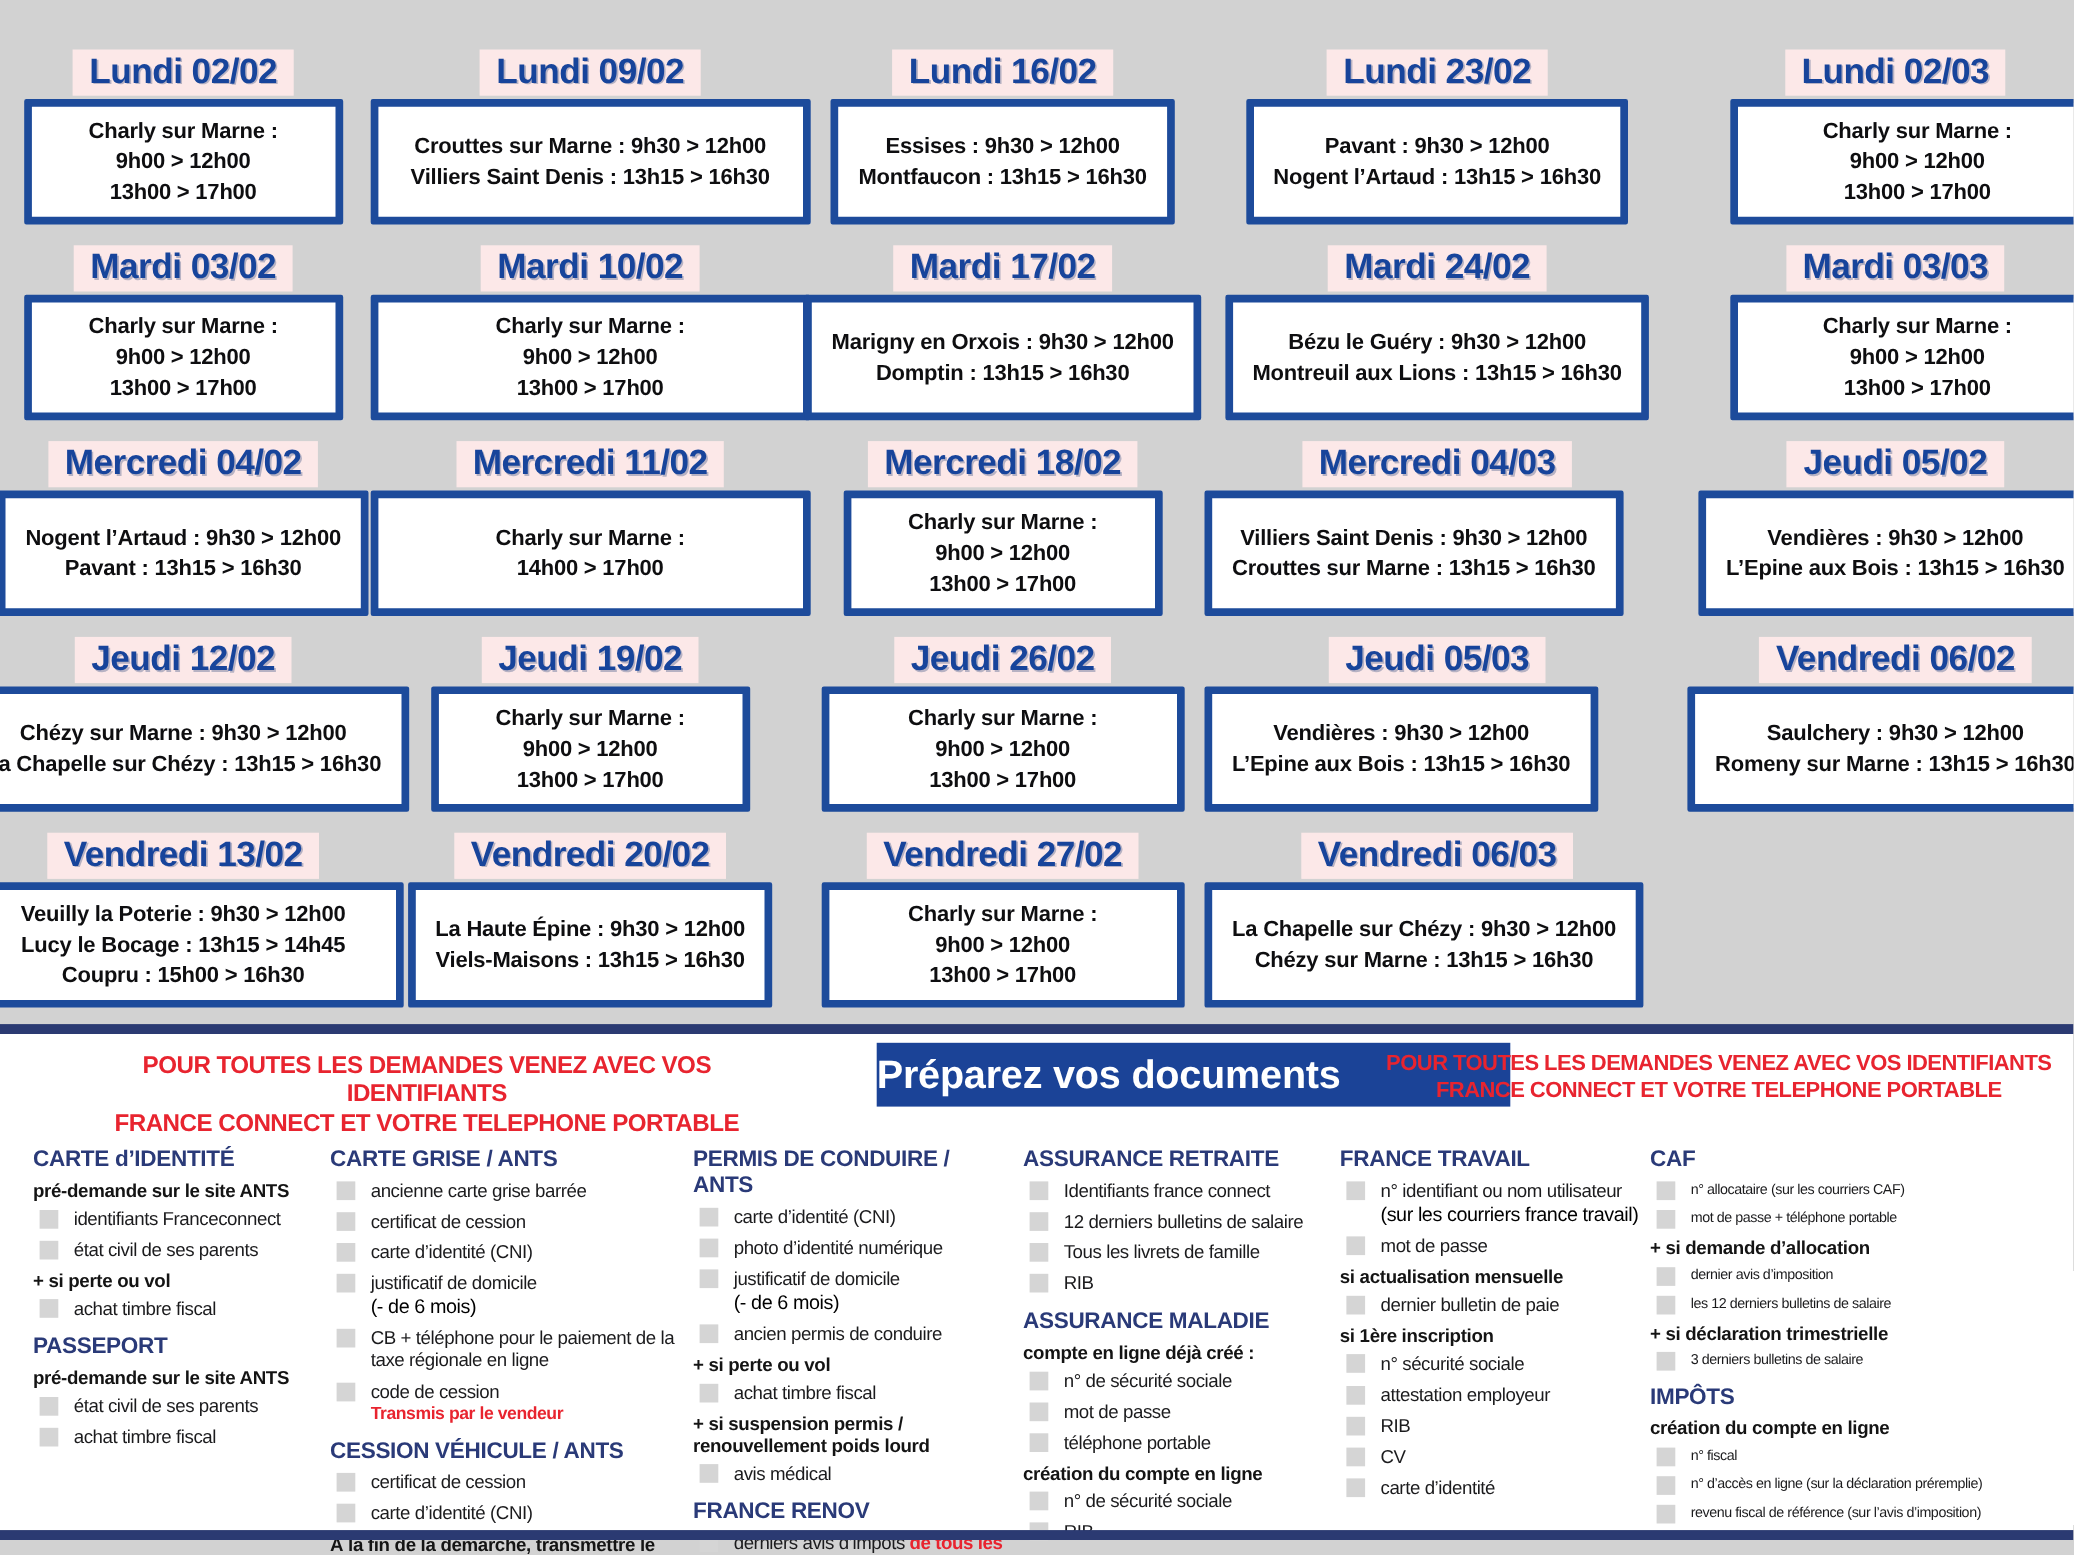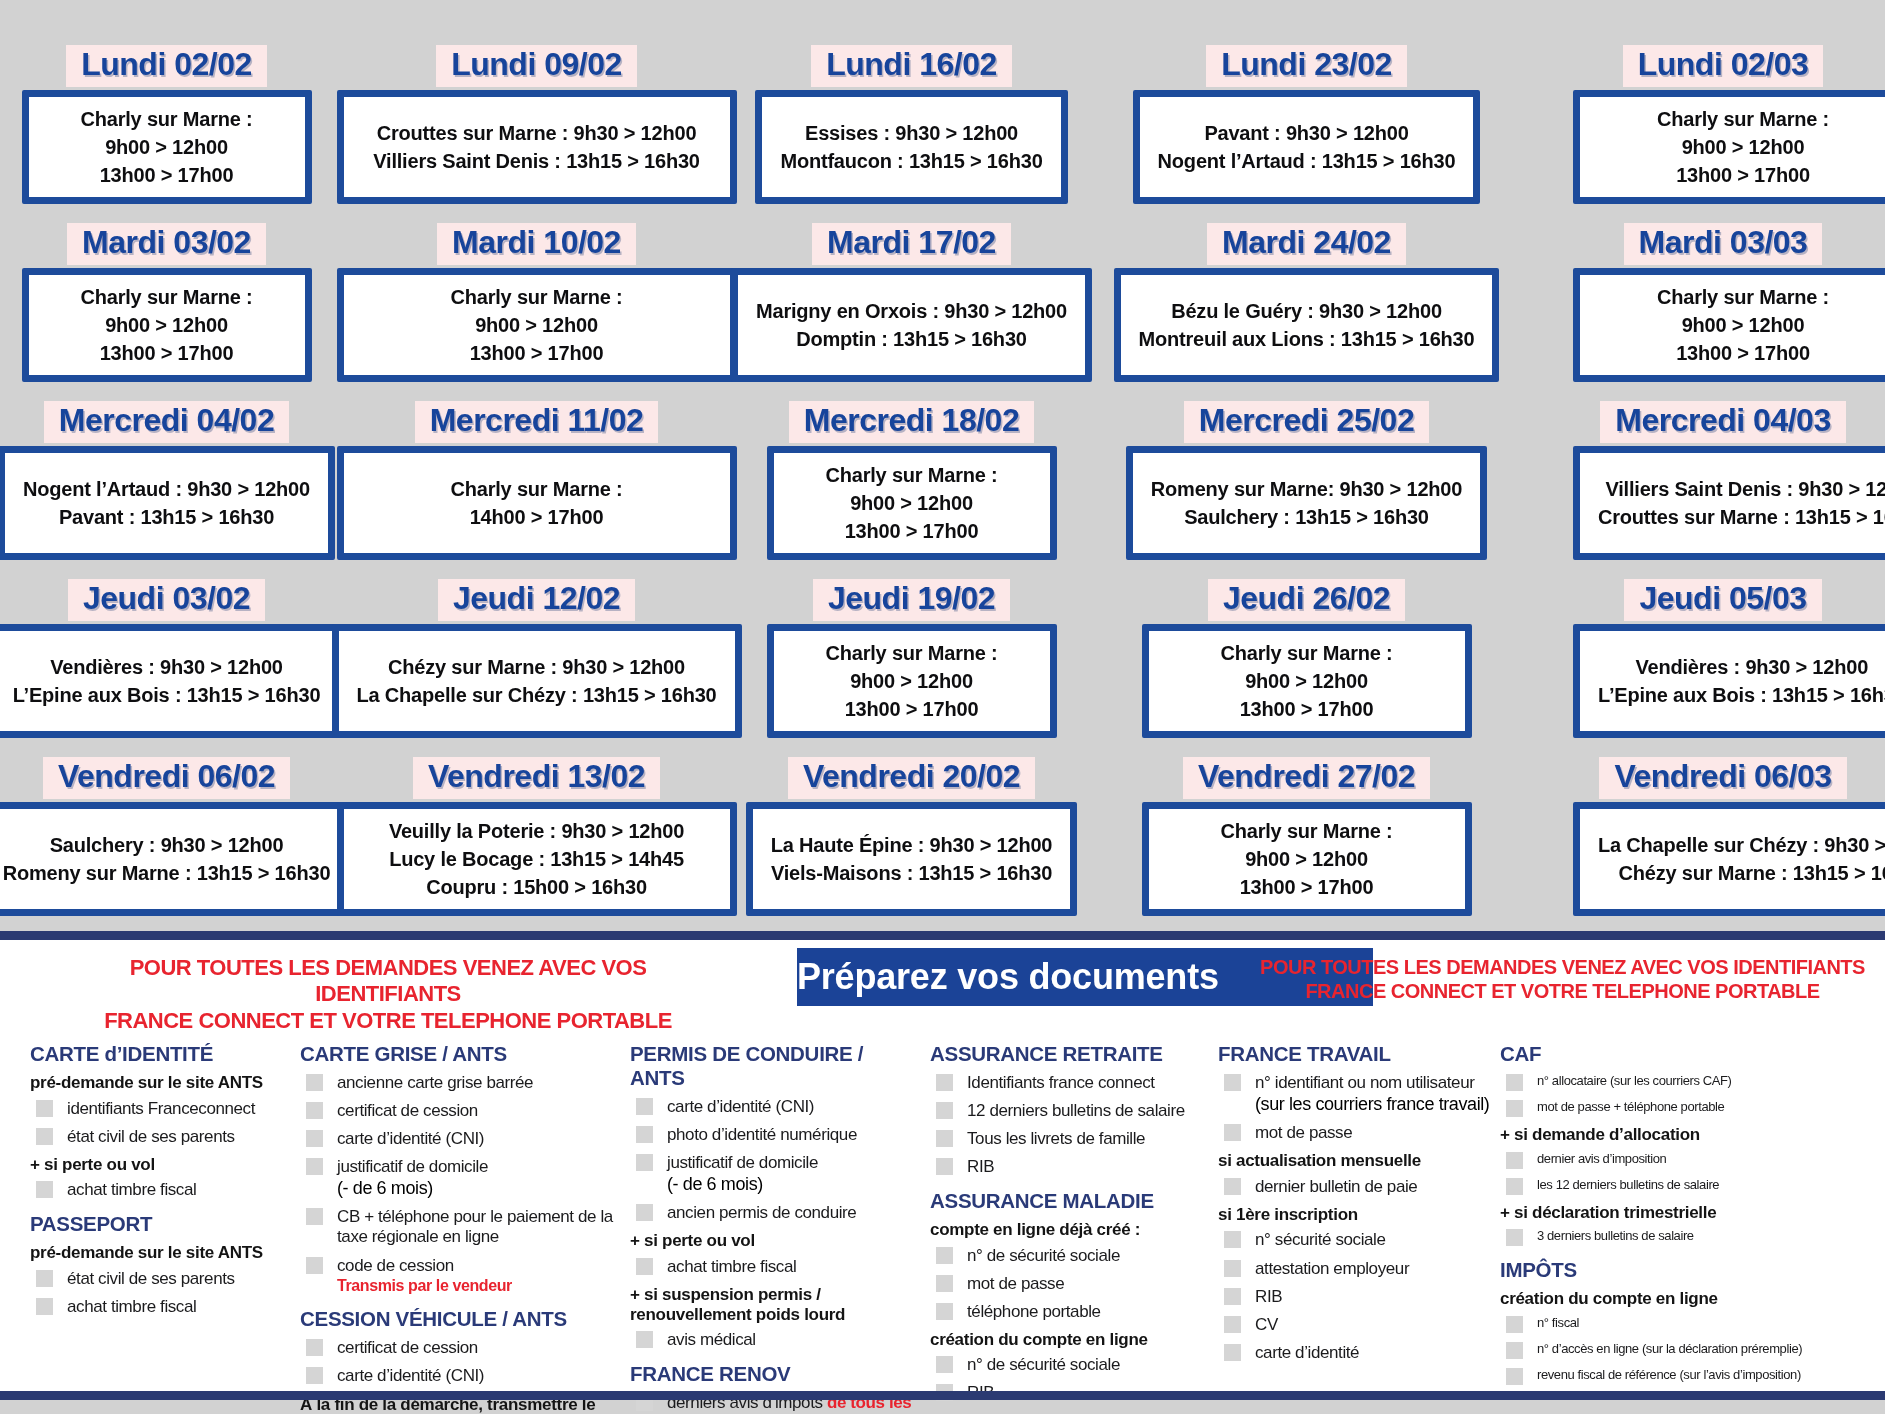--- a/index.html
+++ b/index.html
@@ -194,41 +194,32 @@
       <div class="day col3">
         <div class="day-head">
           <span>Mercredi 18/02</span>
         </div>
         <div class="card">
           <p>Charly sur Marne :</p>
           <p>9h00 &gt; 12h00</p>
           <p>13h00 &gt; 17h00</p>
         </div>
       </div>
-      <div class="day col4">
-        <div class="day-head">
-          <span>Mercredi 25/02</span>
-        </div>
-        <div class="card">
-          <p>Romeny sur Marne: 9h30 &gt; 12h00</p>
-          <p>Saulchery : 13h15 &gt; 16h30</p>
-        </div>
-      </div>
       <div class="day col5">
         <div class="day-head">
           <span>Mercredi 04/03</span>
         </div>
         <div class="card">
           <p>Villiers Saint Denis : 9h30 &gt; 12h00</p>
           <p>Crouttes sur Marne : 13h15 &gt; 16h30</p>
         </div>
       </div>
       <div class="day col1">
         <div class="day-head">
-          <span>Jeudi 03/02</span>
+          <span>Jeudi 05/02</span>
         </div>
         <div class="card">
           <p>Vendières : 9h30 &gt; 12h00</p>
           <p>L’Epine aux Bois : 13h15 &gt; 16h30</p>
         </div>
       </div>
       <div class="day col2">
         <div class="day-head">
           <span>Jeudi 12/02</span>
         </div>

